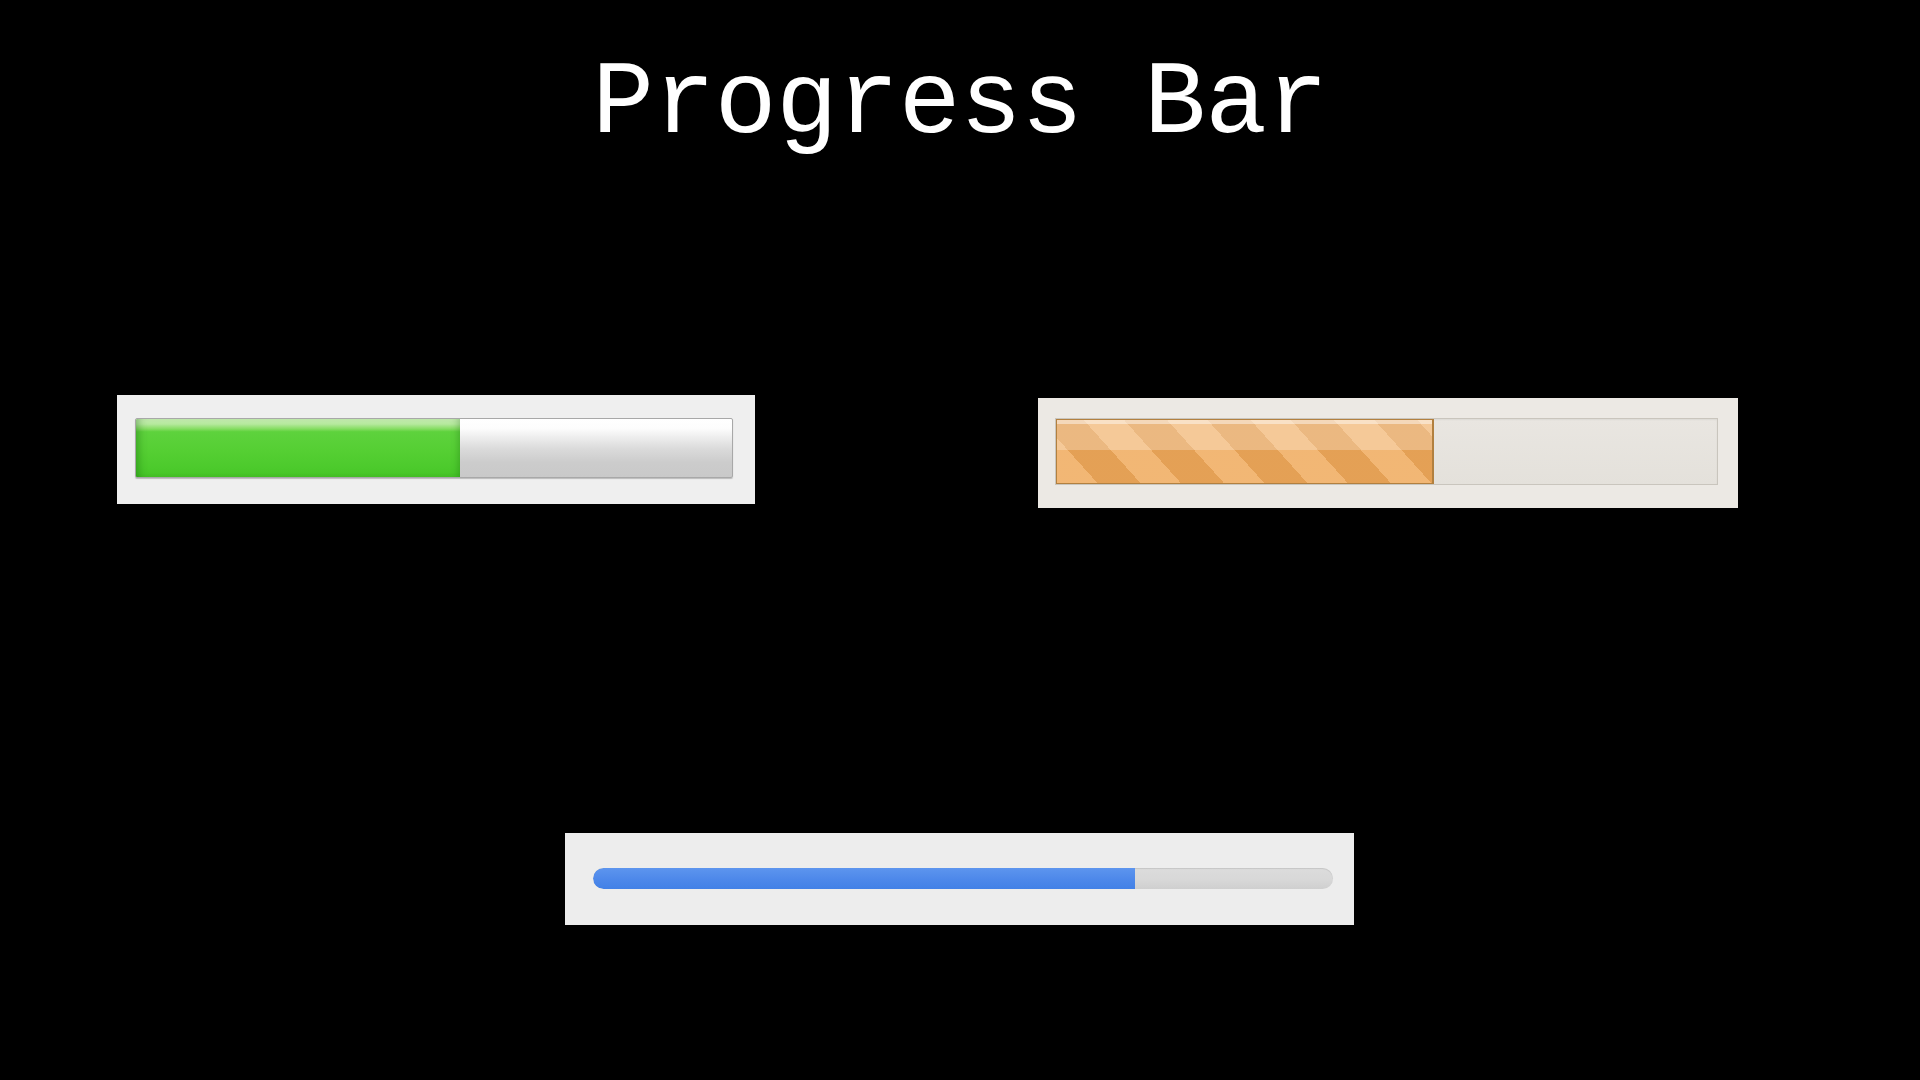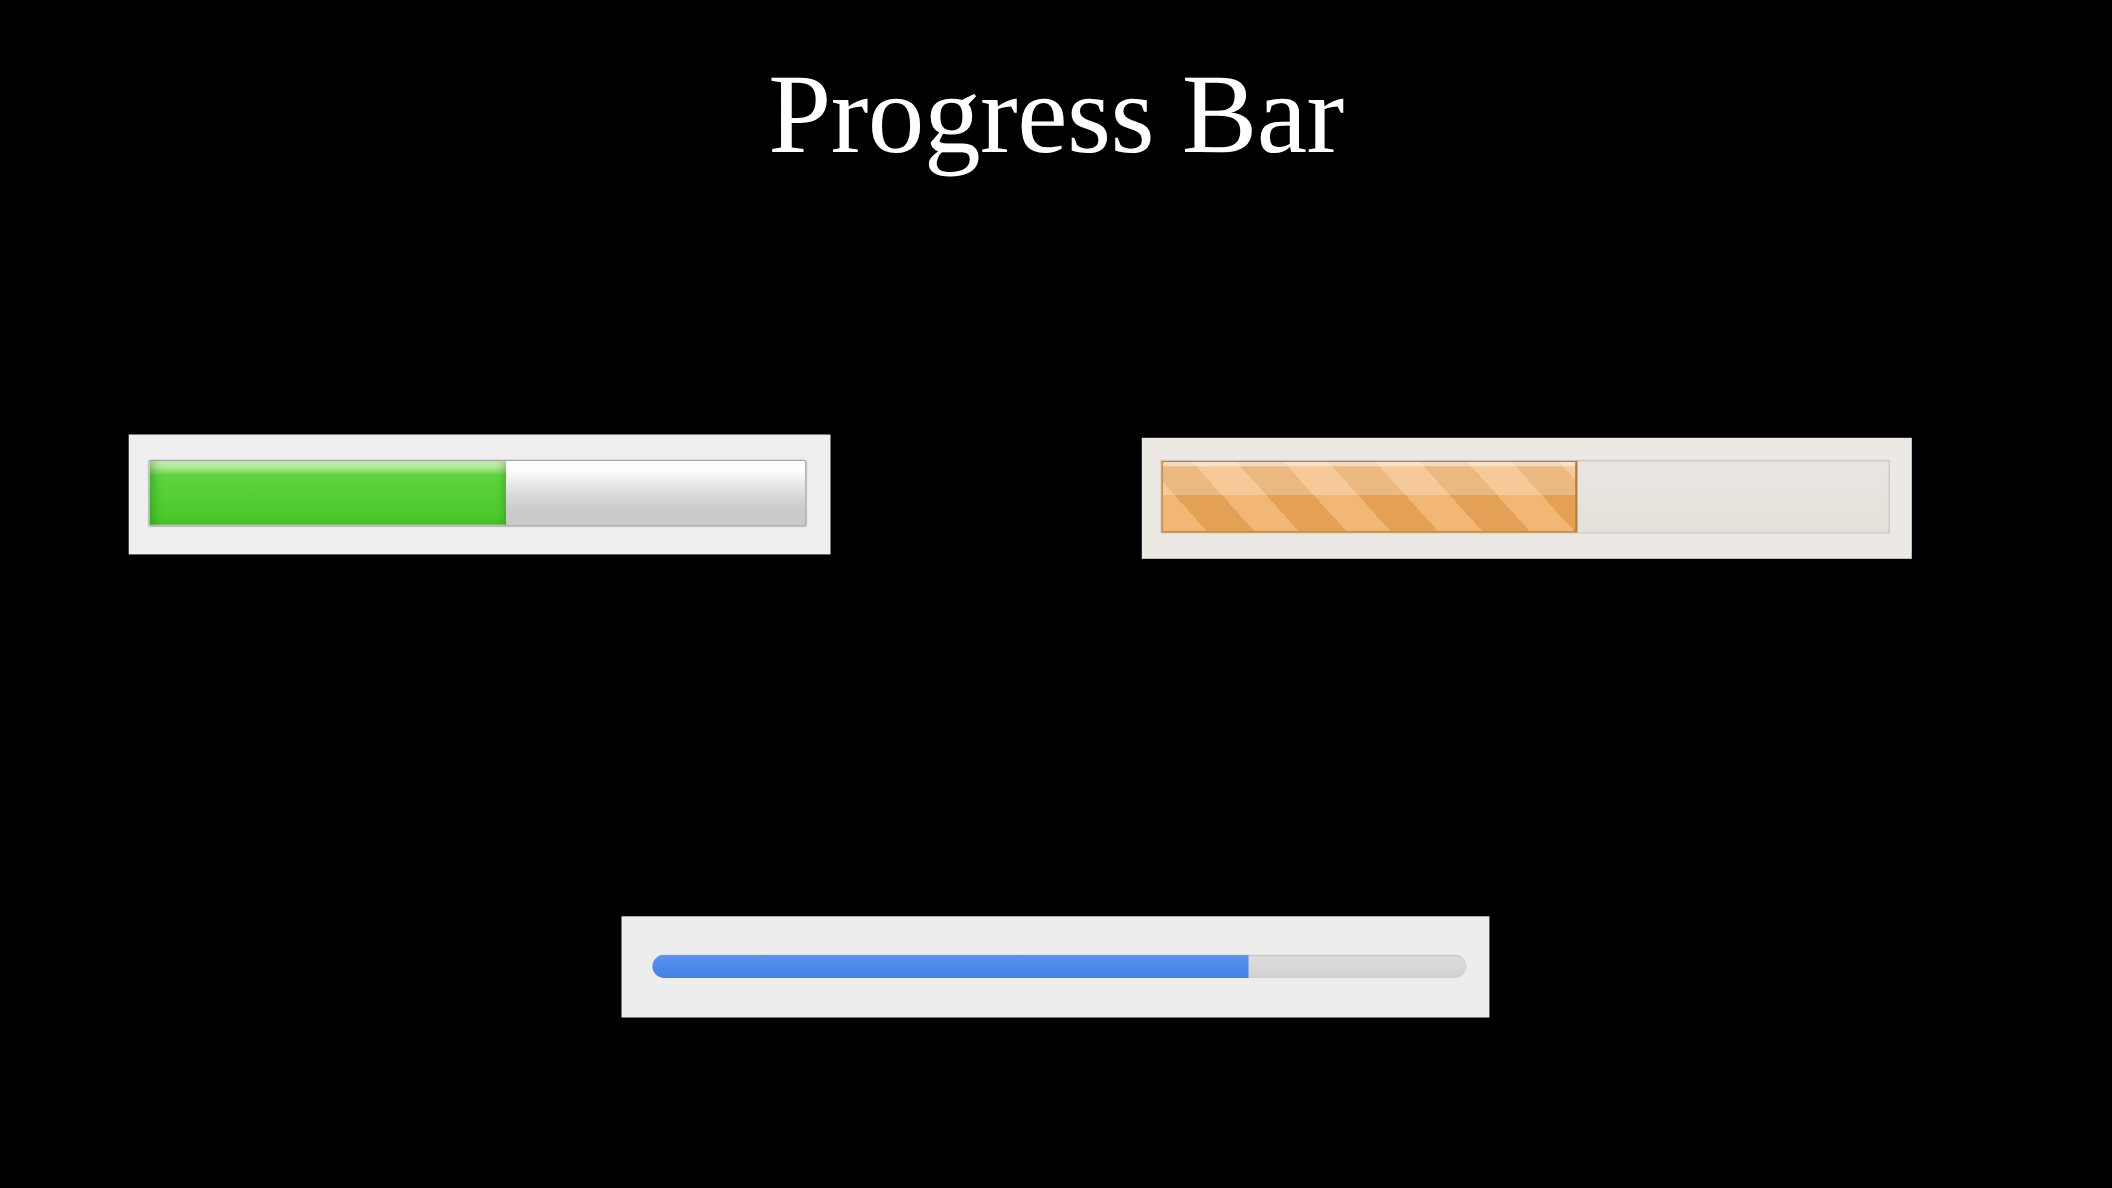--- a/index.html
+++ b/index.html
@@ -16,21 +16,21 @@
     font-family: "Liberation Sans", sans-serif;
   }
 
   #page-title {
     position: absolute;
     left: 0;
     top: 47px;
     width: 1920px;
     text-align: center;
     color: #ffffff;
-    font-family: Liberation Serif, serif;
+    font-family: Liberation Mono, monospace;
     font-size: 103px;
     font-weight: 400;
     line-height: 1.12;
     letter-spacing: -0.5px;
     white-space: nowrap;
   }
 
   
   .pb1-panel {
     position: absolute;

